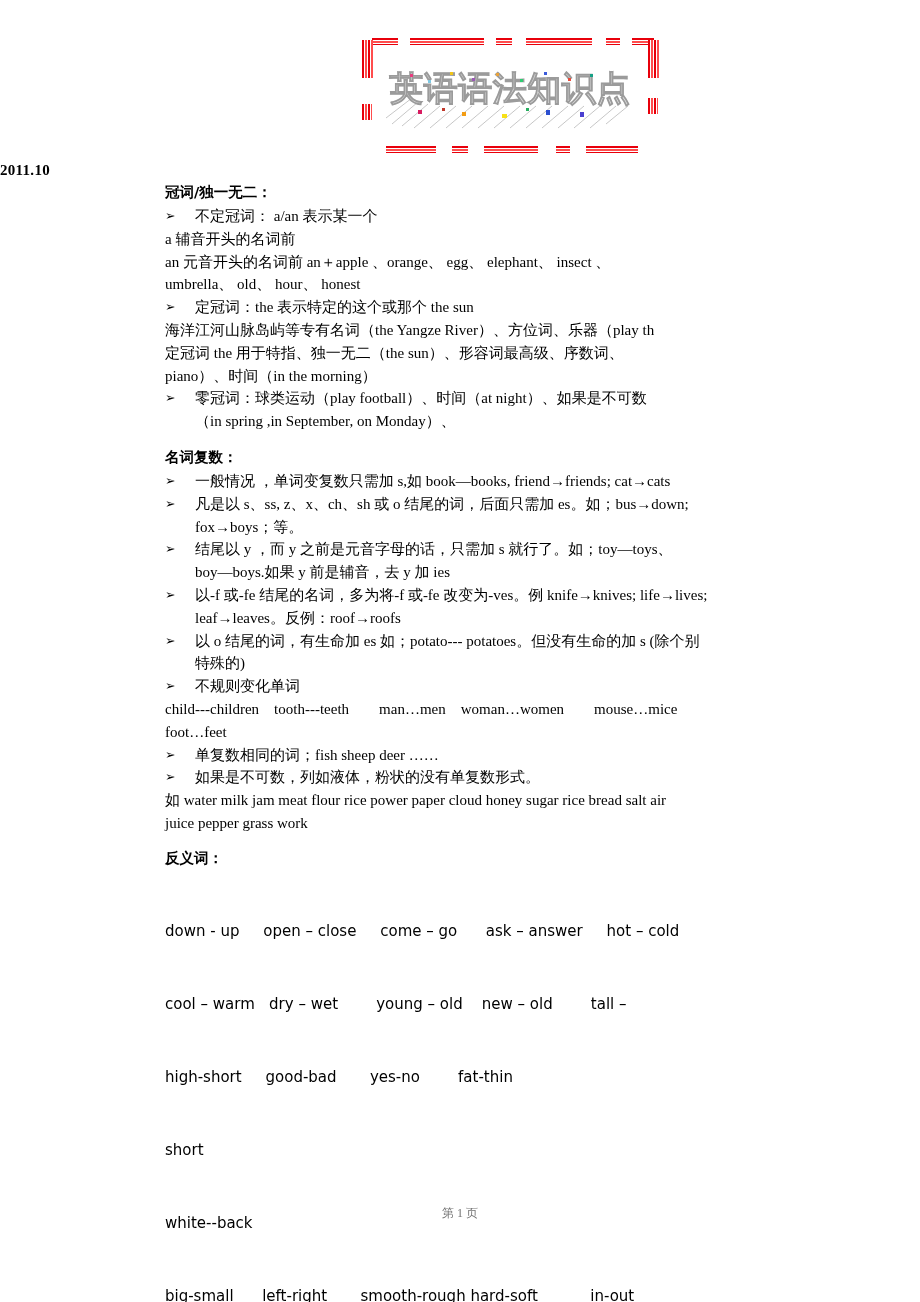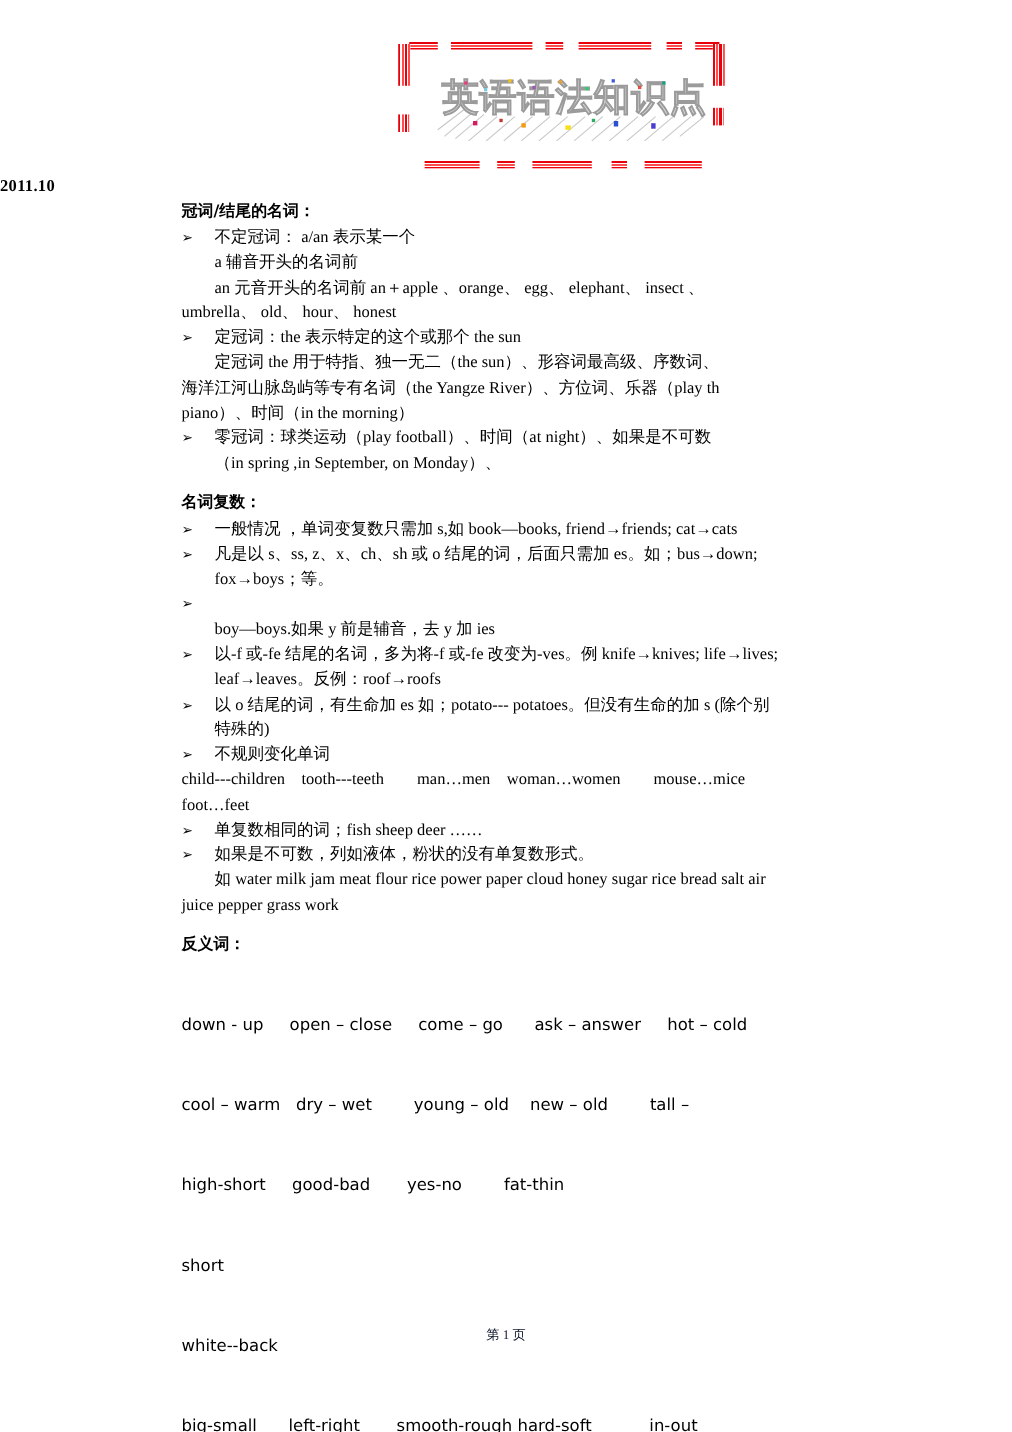--- a/index.html
+++ b/index.html
@@ -46,21 +46,21 @@
   .fb4{ left:196px; top:110px; width:14px; height:7px; }
   .fb5{ left:226px; top:110px; width:52px; height:7px; }
   
   .fl1{ left:2px;  top:4px;  width:11px; height:38px; }
   .fl2{ left:2px;  top:68px; width:10px; height:16px; }
   
   .fr1{ left:288px; top:4px;  width:11px; height:38px; }
   .fr2{ left:288px; top:62px; width:10px; height:16px; }
 
   .wordart{
-    position:absolute; left:36px; top:22px;
+    position:absolute; left:24px; top:22px;
     width:252px; height:76px;
     display:flex; align-items:center; justify-content:center;text-align:right;
   }
   .wordart svg{ width:252px; height:76px; display:block; }
 
   .doc-date{
     position:absolute; left:0; top:162px; width:920px;
     text-align:left;
     font-family:"Liberation Serif", serif;
     font-weight:bold; font-size:15px; letter-spacing:.3px;
@@ -84,42 +84,42 @@
     margin:0; line-height:1.52;
   }
   .bullet{
     flex:0 0 auto; width:30px;
     font-family:"DejaVu Sans", sans-serif;
     font-size:12.5px; line-height:1.75;
     color:#000;
   }
   .li-body{ flex:1 1 auto; }
   .plain{ margin:0; line-height:1.52; }
-  .indent1{ margin-left:30px; }
+  .indent1{ }
 
   .sec-gap{ height:14px; }
 
   
   .anton-head{
     font-family:Liberation Sans, sans-serif;
     font-weight:bold; font-size:14.5px;
     margin:0 0 3px 0;
   }
   .anton{
     font-family:"DejaVu Sans", sans-serif;
     font-size:15px; line-height:1.62;
     white-space:pre;
   }
   .anton-row{ margin:0; white-space:pre; }
 
   .footer{
     position:absolute; left:0; top:1205px; width:920px;
     text-align:center;
     font-family:"Liberation Serif", serif;
-    font-size:12px; color:#0f172a;
+    font-size:12px; color:#737373;
   }
 </style>
 </head>
 <body>
 
 <div class="page">
 
   <div class="title-block">
     <div class="frame-seg ft1"></div>
     <div class="frame-seg ft2"></div>
@@ -188,40 +188,40 @@
           <rect x="142" y="50" width="3" height="3" fill="#27ae60"></rect>
         </g>
       </svg>
     </div>
   </div>
 
   <div class="doc-date">2011.10</div>
 
   <div class="content">
 
-    <div class="sec-head">冠词/结尾的名词：</div>
+    <div class="sec-head">冠词/独一无二：</div>
     <div class="serif-block">
 
       <div class="li">
         <span class="bullet">➢</span>
         <span class="li-body">不定冠词：  a/an 表示某一个</span>
       </div>
 
       <p class="plain indent1">a 辅音开头的名词前</p>
 
       <p class="plain indent1">an 元音开头的名词前 an＋apple 、orange、 egg、 elephant、 insect 、</p>
       <p class="plain">umbrella、 old、 hour、 honest</p>
 
       <div class="li">
         <span class="bullet">➢</span>
         <span class="li-body">定冠词：the 表示特定的这个或那个   the sun</span>
       </div>
 
+      <p class="plain">海洋江河山脉岛屿等专有名词（the Yangze River）、方位词、乐器（play th</p>
       <p class="plain indent1">定冠词 the 用于特指、独一无二（the sun）、形容词最高级、序数词、</p>
-      <p class="plain">海洋江河山脉岛屿等专有名词（the Yangze River）、方位词、乐器（play th</p>
       <p class="plain">piano）、时间（in the morning）</p>
 
       <div class="li">
         <span class="bullet">➢</span>
         <span class="li-body">
           <span>零冠词：球类运动（play football）、时间（at night）、如果是不可数</span><br>
           <span>（in spring ,in September, on Monday）、</span>
         </span>
       </div>
     </div>
@@ -240,21 +240,21 @@
         <span class="bullet">➢</span>
         <span class="li-body">
           <span>凡是以 s、ss, z、x、ch、sh 或 o 结尾的词，后面只需加 es。如；bus→down;</span><br>
           <span>fox→boys；等。</span>
         </span>
       </div>
 
       <div class="li">
         <span class="bullet">➢</span>
         <span class="li-body">
-          <br>
+          <span>结尾以 y ，而 y 之前是元音字母的话，只需加 s 就行了。如；toy—toys、</span><br>
           <span>boy—boys.如果 y 前是辅音，去 y 加 ies</span>
         </span>
       </div>
 
       <div class="li">
         <span class="bullet">➢</span>
         <span class="li-body">
           <span>以-f 或-fe 结尾的名词，多为将-f 或-fe 改变为-ves。例 knife→knives; life→lives;</span><br>
           <span>leaf→leaves。反例：roof→roofs</span>
         </span>

